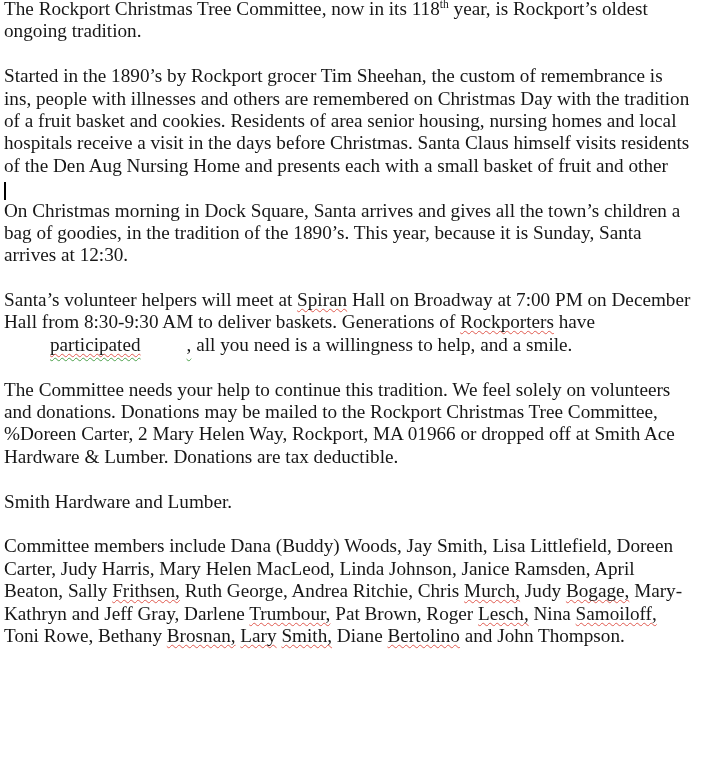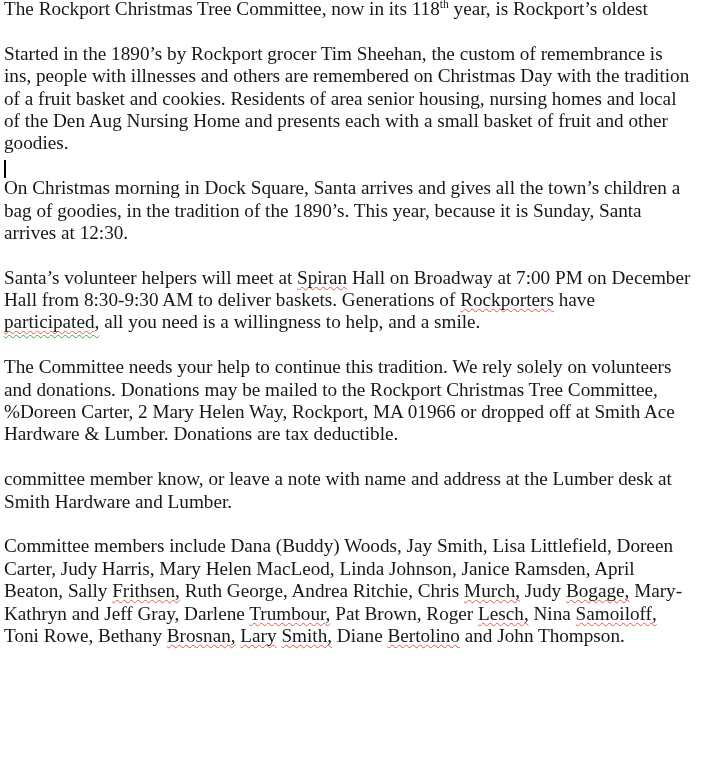--- a/index.html
+++ b/index.html
@@ -43,67 +43,68 @@
     text-underline-offset: 2px;
     text-decoration-skip-ink: none;
   }
   .run-grammar {
     text-decoration-line: underline;
     text-decoration-style: wavy;
     text-decoration-color: var(--grammar-color, #4ba04b);
     text-decoration-thickness: 1px;
     text-underline-offset: 6px;
     text-decoration-skip-ink: none;
+    margin-left: 46px;
   }
   .cursor {
     display: inline-block;
     width: 2px;
     height: 18px;
     background: var(--cursor-color, #000000);
     vertical-align: text-bottom;
     margin-bottom: -2px;
   }
 </style>
 </head>
 <body>
 
 <div class="page">
     <div class="paragraph">
       <div class="line">The Rockport Christmas Tree Committee, now in its 118<span class="run-sup">th</span> year, is Rockport’s oldest</div>
+      <div class="line">ongoing tradition.</div>
     </div>
     <div class="line blank"></div>
     <div class="paragraph">
       <div class="line">Started in the 1890’s by Rockport grocer Tim Sheehan, the custom of remembrance is</div>
       <div class="line">ins, people with illnesses and others are remembered on Christmas Day with the tradition</div>
       <div class="line">of a fruit basket and cookies. Residents of area senior housing, nursing homes and local</div>
+      <div class="line">hospitals receive a visit in the days before Christmas. Santa Claus himself visits residents</div>
       <div class="line">of the Den Aug Nursing Home and presents each with a small basket of fruit and other</div>
-      <div class="line">goodies.</div>
     </div>
     <div class="line blank"><span class="cursor"></span></div>
     <div class="paragraph">
       <div class="line">On Christmas morning in Dock Square, Santa arrives and gives all the town’s children a</div>
       <div class="line">bag of goodies, in the tradition of the 1890’s. This year, because it is Sunday, Santa</div>
       <div class="line">arrives at 12:30.</div>
     </div>
     <div class="line blank"></div>
     <div class="paragraph">
       <div class="line">Santa’s volunteer helpers will meet at <span class="run-spell">Spiran</span> Hall on Broadway at 7:00 PM on December</div>
       <div class="line">Hall from 8:30-9:30 AM to deliver baskets. Generations of <span class="run-spell">Rockporters</span> have</div>
       <div class="line"><span class="run-grammar"><span class="run-spell">participated</span></span><span class="run-grammar">,</span> all you need is a willingness to help, and a smile.</div>
     </div>
     <div class="line blank"></div>
     <div class="paragraph">
-      <div class="line">The Committee needs your help to continue this tradition. We rely solely on volunteers</div>
+      <div class="line">The Committee needs your help to continue this tradition. We feel solely on volunteers</div>
       <div class="line">and donations. Donations may be mailed to the Rockport Christmas Tree Committee,</div>
       <div class="line">%Doreen Carter, 2 Mary Helen Way, Rockport, MA 01966 or dropped off at Smith Ace</div>
       <div class="line">Hardware &amp; Lumber. Donations are tax deductible.</div>
     </div>
     <div class="line blank"></div>
     <div class="paragraph">
-      <div class="line">committee member know, or leave a note with name and address at the Lumber desk at</div>
       <div class="line">Smith Hardware and Lumber.</div>
     </div>
     <div class="line blank"></div>
     <div class="paragraph">
       <div class="line">Committee members include Dana (Buddy) Woods, Jay Smith, Lisa Littlefield, Doreen</div>
       <div class="line">Carter, Judy Harris, Mary Helen MacLeod, Linda Johnson, Janice Ramsden, April</div>
       <div class="line">Beaton, Sally <span class="run-spell">Frithsen,</span> Ruth George, Andrea Ritchie, Chris <span class="run-spell">Murch,</span> Judy <span class="run-spell">Bogage,</span> Mary-</div>
       <div class="line">Kathryn and Jeff Gray, Darlene <span class="run-spell">Trumbour,</span> Pat Brown, Roger <span class="run-spell">Lesch,</span> Nina <span class="run-spell">Samoiloff,</span></div>
       <div class="line">Toni Rowe, Bethany <span class="run-spell">Brosnan,</span> <span class="run-spell">Lary</span> <span class="run-spell">Smith,</span> Diane <span class="run-spell">Bertolino</span> and John Thompson.</div>
     </div>

